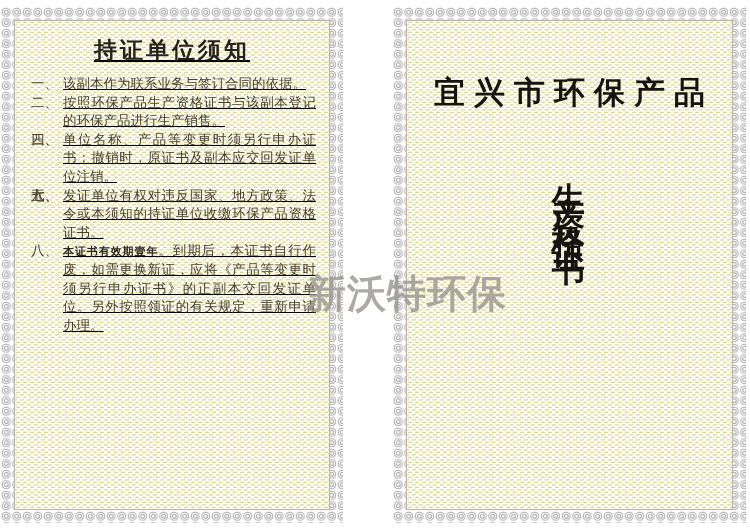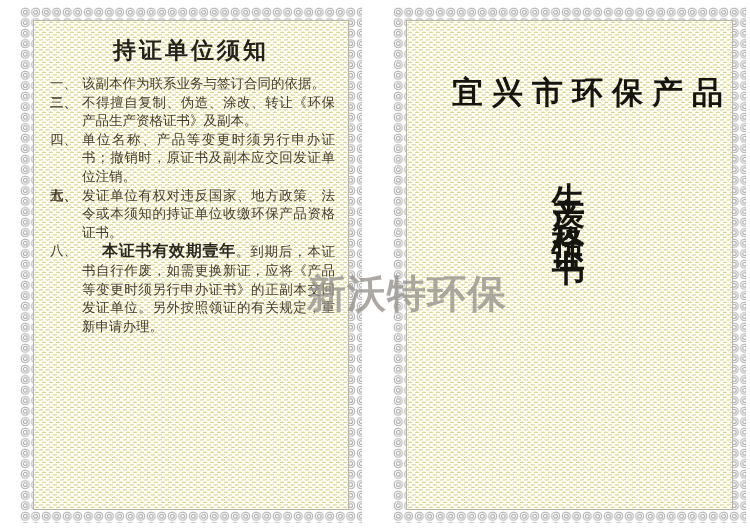--- a/index.html
+++ b/index.html
@@ -12,21 +12,21 @@
     position:absolute;top:7px;height:516px;box-sizing:border-box;padding:13px;
     background-color:#fefefe;
     background-image:
       radial-gradient(circle at 5.2px 5.2px,
         #ffffff 1.2px, #a0a0a0 1.5px, #a8a8a8 2.2px,
         #ffffff 2.6px, #ffffff 3.3px,
         #b2b2b2 3.6px, #bcbcbc 4.4px,
         rgba(255,255,255,0) 4.9px);
     background-size:10.5px 10.5px;
   }
-  .page-left{left:20px;width:342px;}
+  .page-left{left:1px;width:342px;text-decoration:underline;}
   .page-right{left:393px;width:353px;}
   .inner{
     position:relative;width:100%;height:100%;box-sizing:border-box;
     border:1px solid #b7b5aa;
     background-color:#fffef2;
     background-image:
       radial-gradient(ellipse 2.4px 1.1px at 3px 1.4px, #dbd692 60%, rgba(255,255,255,0) 100%),
       radial-gradient(ellipse 2.4px 1.1px at 6.4px 3.9px, #e8e4b2 60%, rgba(255,255,255,0) 100%),
       radial-gradient(ellipse 1.5px 0.8px at 1.1px 3.9px, #dadad2 60%, rgba(255,255,255,0) 100%);
     background-size:7px 5px;
@@ -38,25 +38,25 @@
     font-size:23px;font-weight:bold;letter-spacing:3px;color:#25221c;
   }
   .notice-list{
     margin:0;padding:0 13px 0 16px;list-style:none;
     font-size:13.5px;line-height:18.6px;color:#473c2b;text-align:justify;
   }
   .notice-list li{position:relative;padding-left:32px;margin:0;}
   .notice-list .num{position:absolute;left:0;top:0;width:32px;color:#473c2b;}
   .notice-list .lead{
     font-family:"Liberation Sans", sans-serif;
-    font-weight:bold;font-size:16px;color:#2b2820;margin-left:20px;
+    font-weight:bold;font-size:11px;color:#2b2820;
   }
   
   .cover-title-h{
-    position:absolute;top:51px;left:0;right:0;text-align:right;
+    position:absolute;top:51px;left:0;right:0;text-align:center;
     font-size:31px;font-weight:bold;letter-spacing:9px;text-indent:9px;
     color:#16140f;
   }
   .cover-title-v{
     position:absolute;top:135px;left:50%;transform:translateX(-54%);
     writing-mode:vertical-rl;text-orientation:upright;
     font-size:33px;font-weight:bold;letter-spacing:14px;color:#16140f;
     white-space:nowrap;
   }
   
@@ -76,24 +76,24 @@
   <div class="page page-left">
     <div class="inner">
       <h1 class="notice-title">持证单位须知</h1>
       <ol class="notice-list">
         <li>
           <span class="num">一、</span>
           <span class="txt">该副本作为联系业务与签订合同的依据。</span>
         </li>
         <li>
           <span class="num">二、</span>
+          <span class="txt">按照环保产品生产资格证书与该副本登记的环保产品进行生产销售。</span>
         </li>
         <li>
           <span class="num">三、</span>
-          <span class="txt">不得擅自复制、伪造、涂改、转让《环保产品生产资格证书》及副本。</span>
         </li>
         <li>
           <span class="num">四、</span>
           <span class="txt">单位名称、产品等变更时须另行申办证书；撤销时，原证书及副本应交回发证单位注销。</span>
         </li>
         <li>
           <span class="num">五、</span>
         </li>
         <li>
           <span class="num">六、</span>

